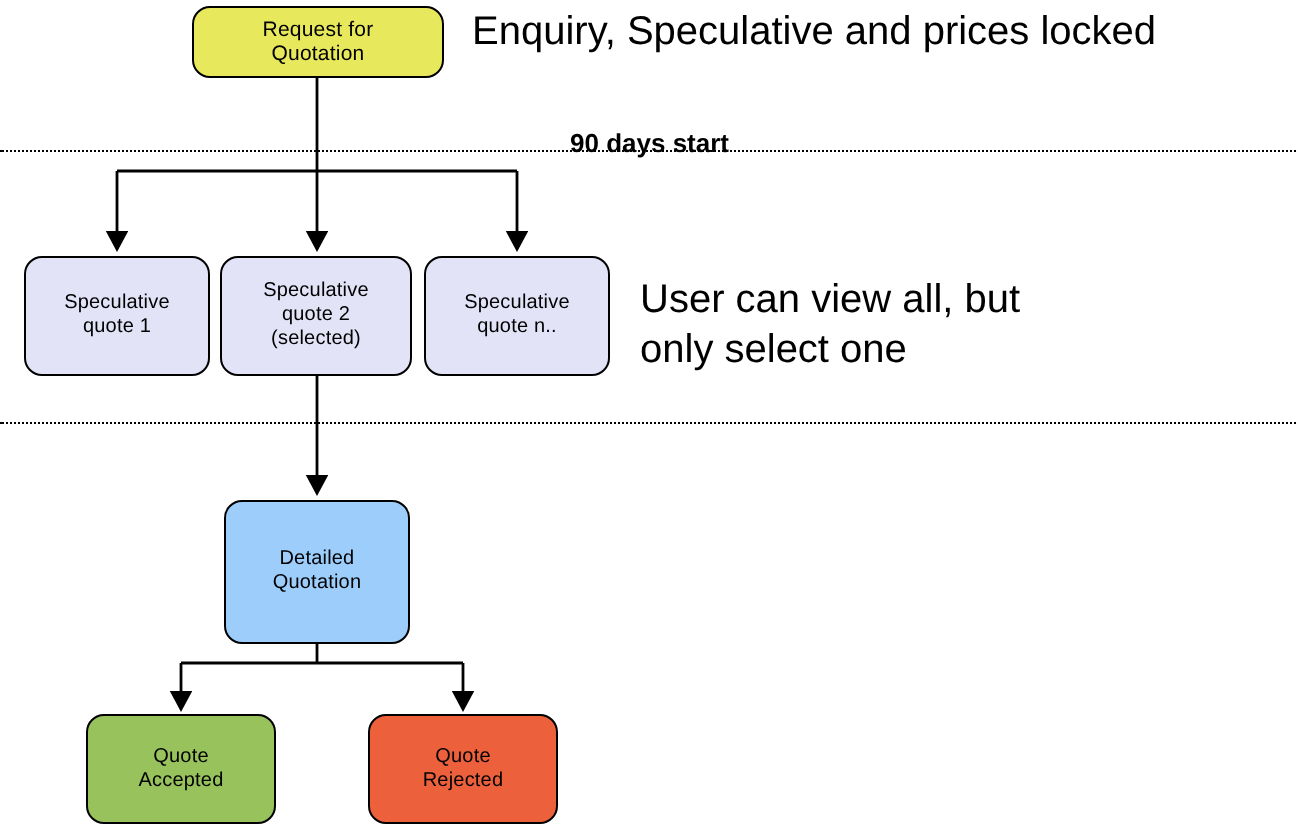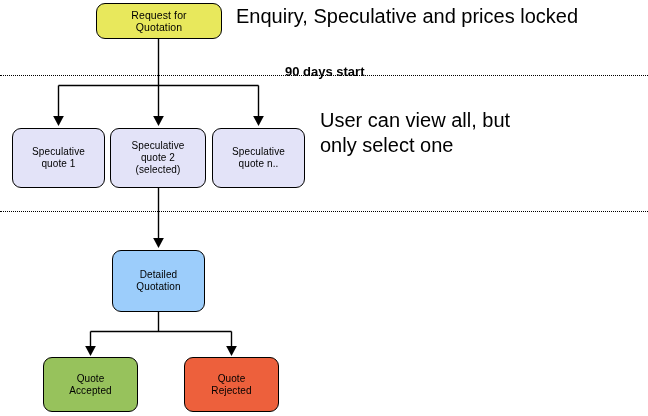--- a/index.html
+++ b/index.html
@@ -58,21 +58,21 @@
   }
   #node-spec2 {
     left: 110px; top: 128px; width: 96px;  height: 60px;
     background: #e3e3f8;
   }
   #node-specn {
     left: 212px; top: 128px; width: 93px;  height: 60px;
     background: #e3e3f8;
   }
   #node-detailed {
-    left: 112px; top: 250px; width: 93px;  height: 62px;
+    left: 112px; top: 250px; width: 93px;  height: 72px;
     background: #9ccdfb;
   }
   #node-accepted {
     left: 43px;  top: 357px; width: 95px;  height: 55px;
     background: #97c25c;
   }
   #node-rejected {
     left: 184px; top: 357px; width: 95px;  height: 55px;
     background: #ed603c;
   }
@@ -98,21 +98,21 @@
   #label-nogoing { left: 247px; top: 200px; }
   
   .annotation {
     position: absolute;
     font-size: 20px;
     color: #000000;
     line-height: 1.25;
     white-space: pre-line;
   }
   #annot-locked   { left: 236px; top: 4px;   }
-  #annot-viewall  { left: 320px; top: 108px; }
+  #annot-viewall  { left: 320px; top: 138px; }
   #annot-options  { left: 320px; top: 274px; }
 </style>
 </head>
 <body>
 
 <div id="diagram-canvas">
 
   <svg class="svg-layer" viewBox="0 0 648 416" width="648" height="416" xmlns="http://www.w3.org/2000/svg">
     <defs>
       <marker id="arrowhead" markerWidth="9" markerHeight="9" refX="3.2" refY="4" orient="auto" markerUnits="strokeWidth">

